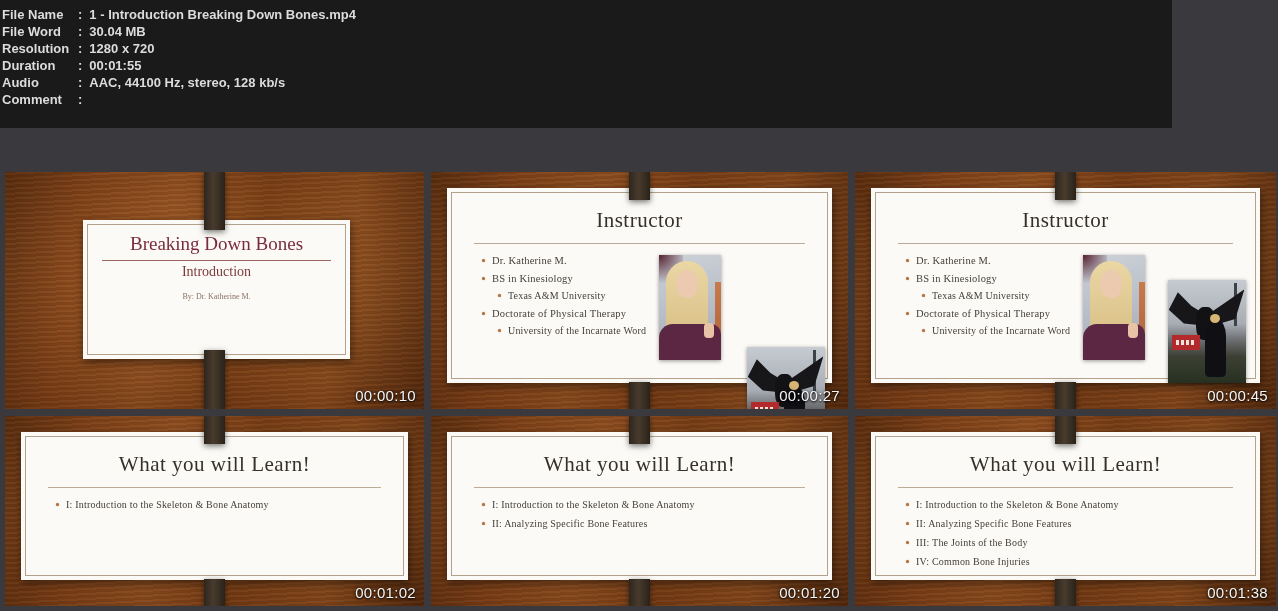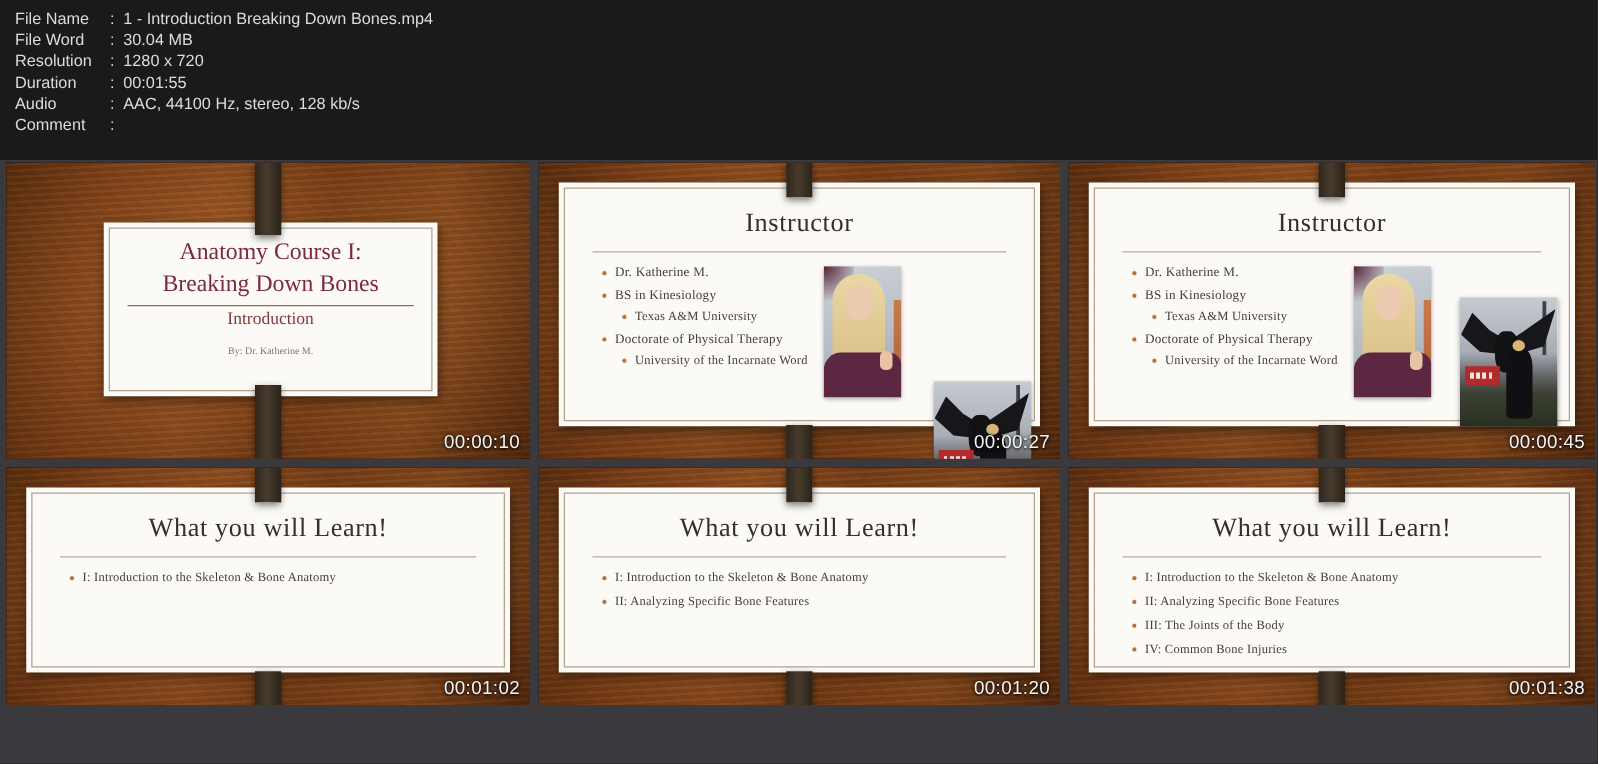--- a/index.html
+++ b/index.html
@@ -1,28 +1,28 @@
 <!DOCTYPE html>
 <html><head>
 <meta charset="utf-8">
 <style>
   html,body{margin:0;padding:0;background:#222;}
   .sheet{position:relative;width:1278px;height:611px;overflow:hidden;background:#3a3a3e;
          font-family:"Liberation Sans",sans-serif;}
 
   
-  .header{position:absolute;top:0;left:0;width:1278px;height:128px;background:#1a1a1a;
-          box-sizing:border-box;padding:6px 0 0 12px;}
+  .header{position:absolute;top:0;left:0;width:1172px;height:128px;background:#1a1a1a;
+          box-sizing:border-box;padding:6px 0 0 2px;font-weight:bold;}
   .meta-row{height:17px;line-height:17px;font-size:13px;color:#dcdcdc;white-space:nowrap;}
   .meta-label{display:inline-block;width:76px;}
   .meta-colon{display:inline-block;margin-right:7px;}
   .meta-value{display:inline-block;}
 
   
-  .thumb{position:absolute;overflow:hidden;background:#000000;}
+  .thumb{position:absolute;overflow:hidden;background:#a16207;margin-top:42px;}
   .r1{top:130px;height:237px;} .r2{top:374px;height:190px;}
   .c1{left:5px;width:419px;} .c2{left:431px;width:417px;} .c3{left:855px;width:421px;}
 
   .wood{position:absolute;inset:0;
     background:
       radial-gradient(120% 95% at 50% 45%, rgba(255,175,95,.16), rgba(35,8,0,.42) 97%),
       repeating-linear-gradient(177deg, rgba(60,25,5,.13) 0 1px, rgba(255,205,150,.07) 1px 3px, rgba(0,0,0,.07) 3px 5px),
       linear-gradient(100deg,#5d2e0d 0%,#8a4517 18%,#9c5420 38%,#7c3d12 58%,#94501d 78%,#572a0c 100%);}
 
   .ribbon{position:absolute;left:50%;width:21px;margin-left:-11px;z-index:2;
@@ -115,21 +115,20 @@
       <span class="meta-label">Audio</span><span class="meta-colon">:</span><span class="meta-value">AAC, 44100 Hz, stereo, 128 kb/s</span>
     </div>
     <div class="meta-row">
       <span class="meta-label">Comment</span><span class="meta-colon">:</span><span class="meta-value"></span>
     </div>
   </div>
 
   <div class="thumb r1 c1 title-thumb">
     <div class="wood"></div>
     <div class="card title-card">
-      <div class="t-line">Anatomy Course I:</div>
       <div class="t-line">Breaking Down Bones</div>
       <div class="t-rule"></div>
       <div class="t-sub">Introduction</div>
       <div class="t-by">By: Dr. Katherine M.</div>
     </div>
     <div class="ribbon top"></div>
     <div class="ribbon bottom"></div>
     <div class="timestamp">00:00:10</div>
   </div>
 

